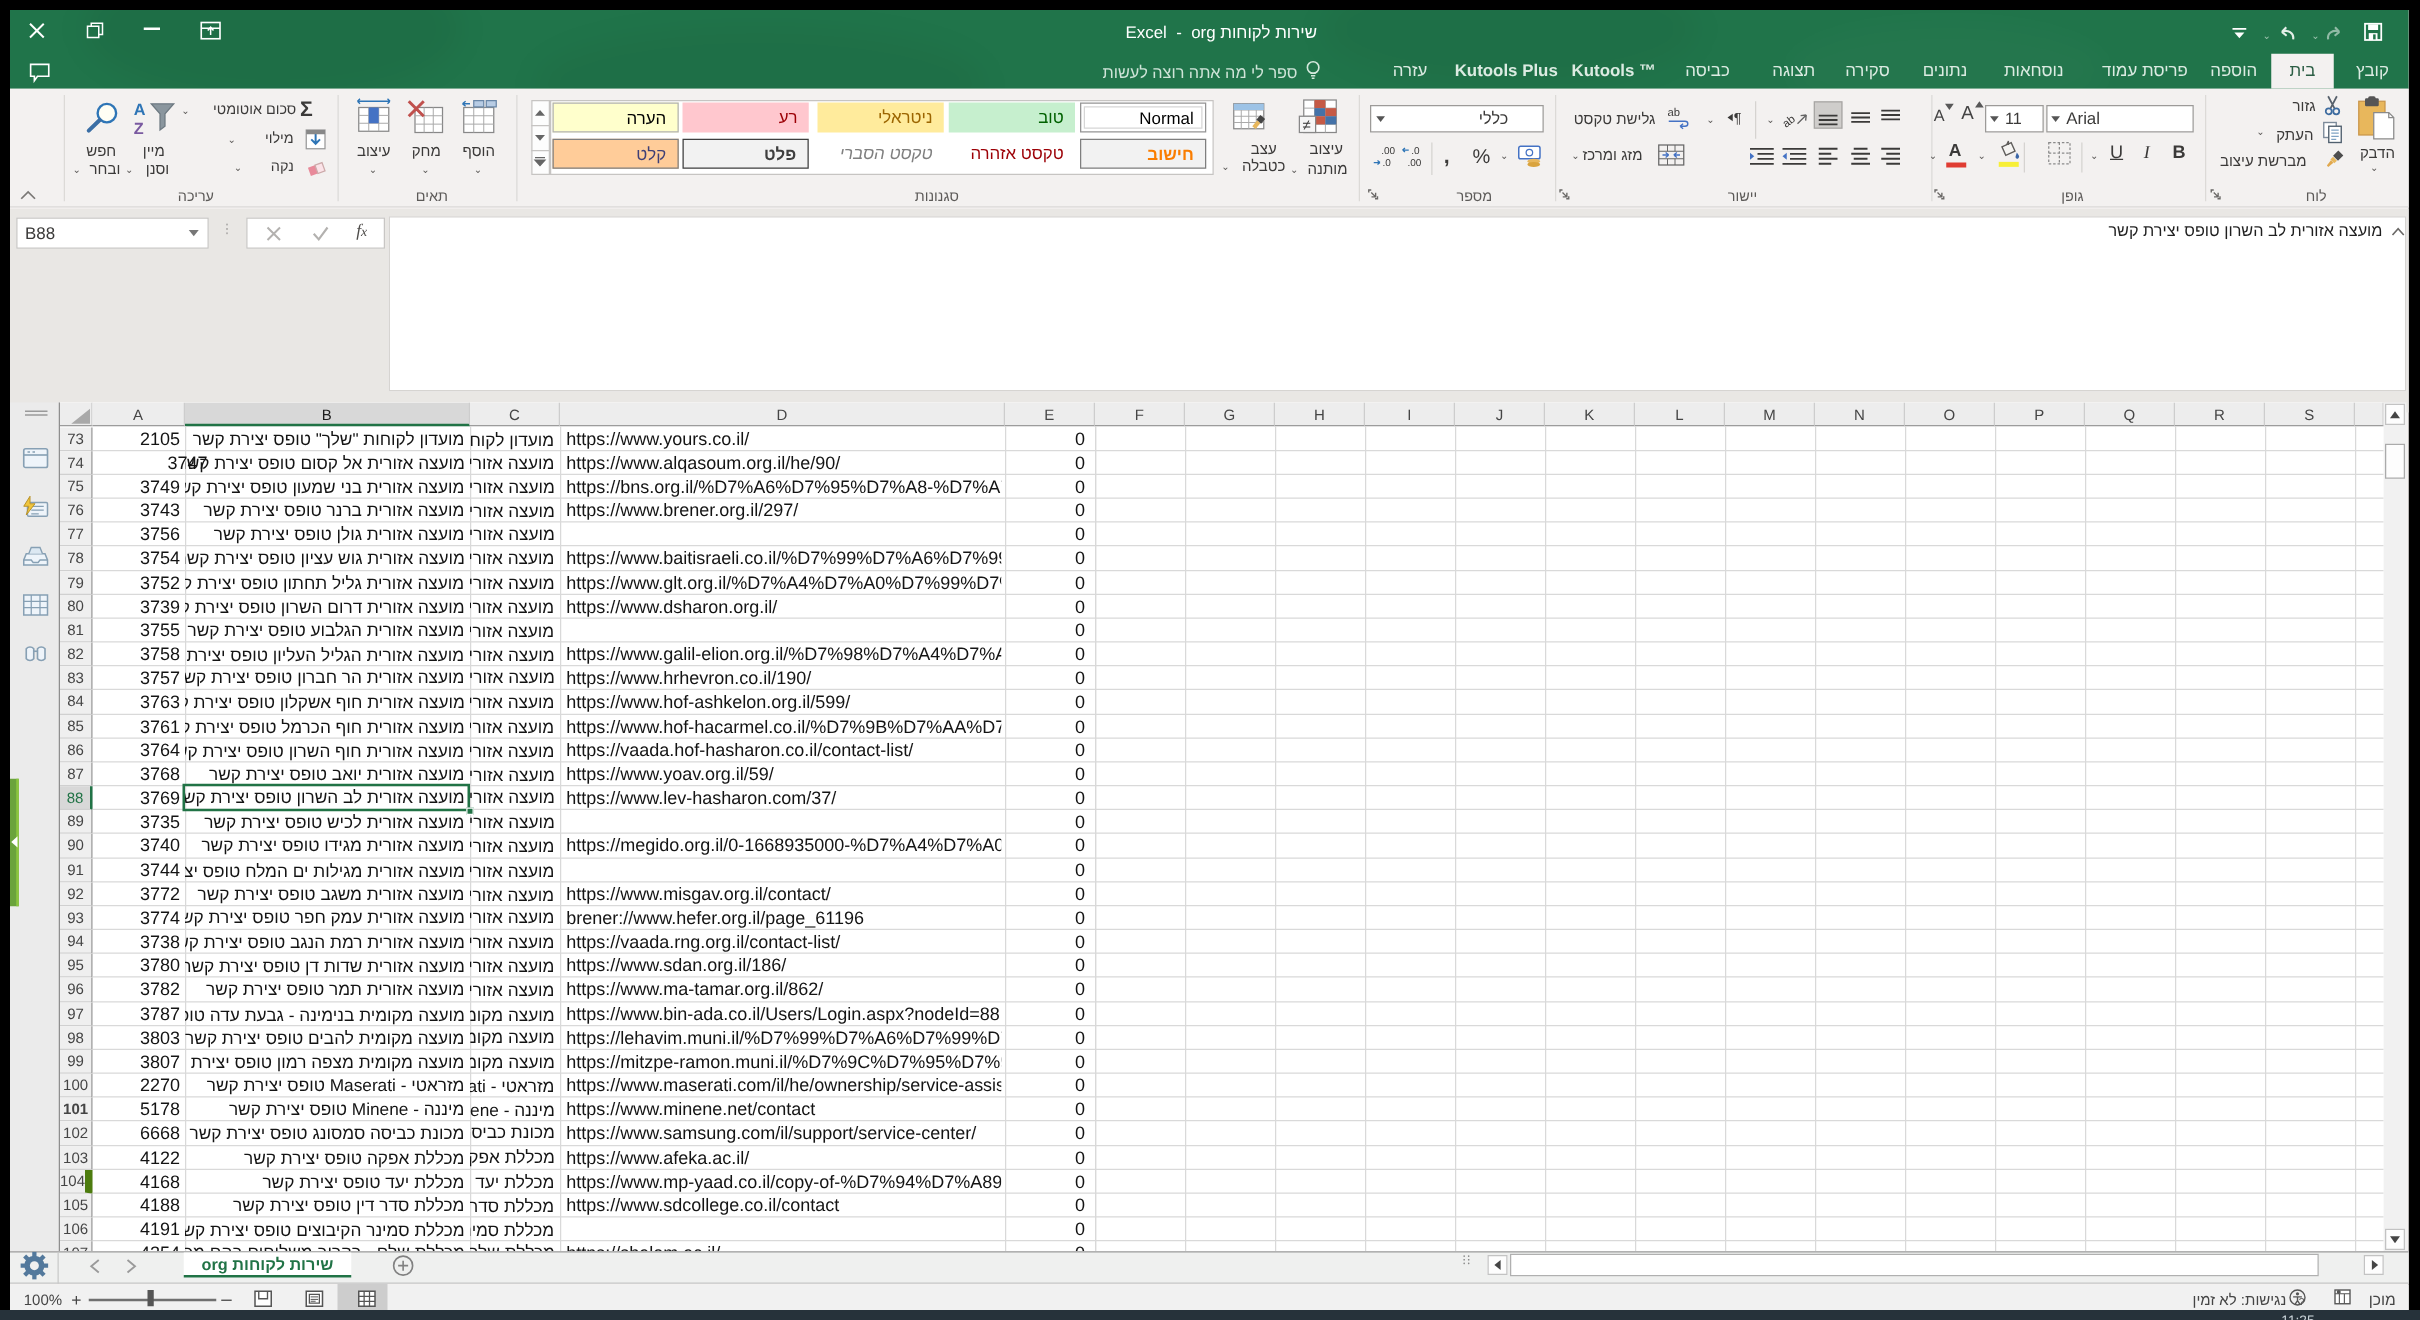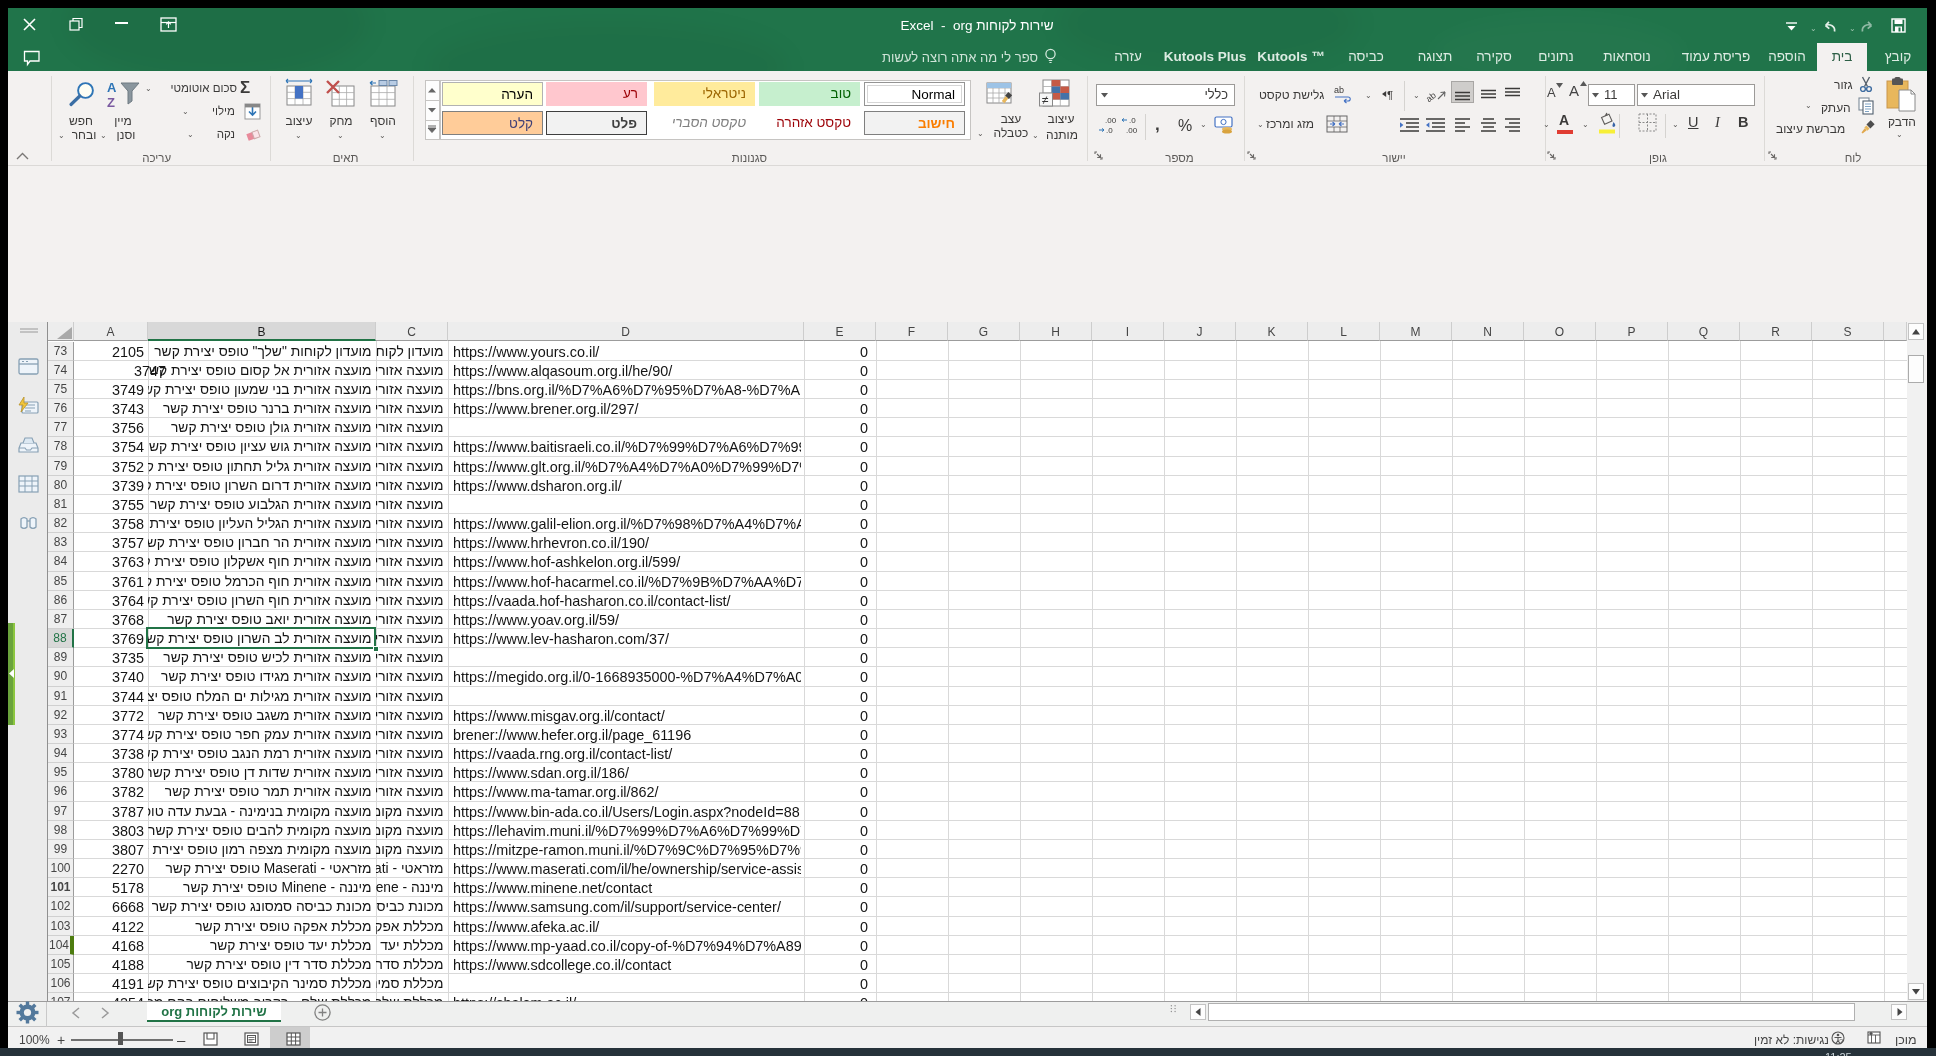--- a/index.html
+++ b/index.html
@@ -257,21 +257,21 @@
 <svg style="left:1497px;top:47px" width="15" height="14">
         <path d="M0 1 h15" stroke="#3b3a39" stroke-width="1.5"></path>
         <path d="M4 5 h11" stroke="#3b3a39" stroke-width="1.5"></path>
         <path d="M0 9 h15" stroke="#3b3a39" stroke-width="1.5"></path>
         <path d="M4 13 h11" stroke="#3b3a39" stroke-width="1.5"></path>
       </svg>
 <div class="combo" style="left:1088px;top:13px;width:139px;height:22px"></div>
 <svg style="left:1093px;top:22px" width="8" height="5">
         <path d="M0 0 H7 L3.5 4.5 Z" fill="#555"></path>
       </svg>
-<div class="rtxt" style="left:1175px;top:16px;width:45px;text-align:right;font-size:13px">כללי</div>
+<div class="rtxt" style="left:1175px;top:16px;width:45px;text-align:left;font-size:13px">כללי</div>
 <svg style="left:1090px;top:44px" width="24" height="20">
         <text x="7" y="8" font-size="8" fill="#3b3a39">.00</text>
         <text x="8" y="18" font-size="8" fill="#3b3a39">.0</text>
         <path d="M1 15 h5 M6 15 l-2 -1.6 M6 15 l-2 1.6" stroke="#2e75b6" stroke-width="1" fill="none"></path>
       </svg>
 <svg style="left:1112px;top:44px" width="24" height="20">
         <text x="9" y="8" font-size="8" fill="#3b3a39">.0</text>
         <text x="6" y="18" font-size="8" fill="#3b3a39">.00</text>
         <path d="M7 5 h-5 M2 5 l2 -1.6 M2 5 l2 1.6" stroke="#2e75b6" stroke-width="1" fill="none"></path>
       </svg>
@@ -384,20 +384,41 @@
 <div class="rtxt" style="left:90px;top:43px;width:50px;text-align:center">מיין</div>
 <div class="chev" style="left:92px;top:61px">⌄</div>
 <div class="rtxt" style="left:94px;top:57px;width:48px;text-align:center">וסנן</div>
 <svg style="left:59px;top:9px" width="30" height="30">
         <circle cx="18.5" cy="10.5" r="7.4" fill="#fefef4" stroke="#2e75b6" stroke-width="1.9"></circle>
         <path d="M12.8 16 L4 24.5" stroke="#3a6ea5" stroke-width="3.2" stroke-linecap="round"></path>
       </svg>
 <div class="rtxt" style="left:48px;top:43px;width:50px;text-align:center">חפש</div>
 <div class="chev" style="left:50px;top:61px">⌄</div>
 <div class="rtxt" style="left:52px;top:57px;width:48px;text-align:center">ובחר</div>
+</div>
+<div id="fbar">
+<div class="abs" style="left:5px;top:7px;width:154px;height:25px;background:#fff;border:1px solid #c8c6c4"></div>
+<div class="abs" style="left:12px;top:12px;font-size:13.5px;color:#3b3a39">B88</div>
+<svg style="left:143px;top:17px" width="9" height="6">
+        <path d="M0 0 H8 L4 5 Z" fill="#777"></path>
+      </svg>
+<div class="abs" style="left:172px;top:13px;width:3px;height:15px;color:#b0aeac;font-size:12px;line-height:6px">⁝</div>
+<div class="abs" style="left:189px;top:7px;width:111px;height:25px;background:#fff;border:1px solid #c8c6c4"></div>
+<svg style="left:205px;top:14px" width="12" height="12">
+        <path d="M1 1 L11 11 M11 1 L1 11" stroke="#b3b1af" stroke-width="1.6"></path>
+      </svg>
+<svg style="left:242px;top:14px" width="13" height="12">
+        <path d="M1 6 L5 10.5 L12 1" fill="none" stroke="#b3b1af" stroke-width="1.7"></path>
+      </svg>
+<div class="abs" style="left:277px;top:11px;font-size:14px;font-style:italic;font-family:'Liberation Serif',serif;color:#4e4c4a">f<span style="font-size:11px">x</span></div>
+<div class="abs" style="left:303px;top:6px;width:1614px;height:140px;background:#fff;border:1px solid #d6d4d1"></div>
+<div class="abs" style="left:1000px;top:10px;width:898px;height:19px;font-size:13px;color:#1f1f1f;text-align:right;direction:rtl;white-space:nowrap">מועצה אזורית לב השרון טופס יצירת קשר</div>
+<svg style="left:1905px;top:15px" width="11" height="7">
+        <path d="M1 6 L5.5 1 L10 6" fill="none" stroke="#6a6866" stroke-width="1.3"></path>
+      </svg>
 </div>
 <div class="abs" style="left:0px;top:314px;width:40px;height:679px;background:#ebebeb;border-right:1px solid #8f8f8f"></div>
 <svg style="left:10px;top:320px" width="22" height="5">
       <path d="M2 1 H20 M2 4 H20" stroke="#9a9a9a" stroke-width="1.2"></path>
     </svg>
 <svg style="left:10px;top:349px" width="21" height="20">
       <rect x="1" y="2" width="19" height="15" rx="1.5" fill="#eef4fa" stroke="#87a0b4" stroke-width="1.3"></rect>
       <path d="M1 7 H20" stroke="#87a0b4" stroke-width="1.3"></path>
       <path d="M4 4.5 h2 M8 4.5 h2" stroke="#87a0b4" stroke-width="1.2"></path>
     </svg>
@@ -680,21 +701,21 @@
 <div class="cell heb" style="left:328px;width:69px;top:575.43px;height:19.17px">מכונת כביסה סמסונג</div>
 <div class="cell url" style="left:402px;width:351px;top:575.43px;height:19.17px">https://www.samsung.com/il/support/service-center/</div>
 <div class="cell num" style="left:756px;width:67px;top:575.43px;height:19.17px">0</div>
 <div class="rowhdr" style="top:594.60px;height:19.17px;border-right:1px solid #9c9c9c;">103</div>
 <div class="abs" style="left:26px;right:0;top:612.77px;height:1px;background:#d9d9d9"></div>
 <div class="cell num" style="left:26px;width:73px;top:594.60px;height:19.17px">4122</div>
 <div class="cell heb" style="left:100px;width:225px;top:594.60px;height:19.17px">מכללת אפקה טופס יצירת קשר</div>
 <div class="cell heb" style="left:328px;width:69px;top:594.60px;height:19.17px">מכללת אפקה</div>
 <div class="cell url" style="left:402px;width:351px;top:594.60px;height:19.17px">https://www.afeka.ac.il/</div>
 <div class="cell num" style="left:756px;width:67px;top:594.60px;height:19.17px">0</div>
-<div class="rowhdr" style="top:613.77px;height:19.17px;border-right:4px solid #4d7c0f;">104</div>
+<div class="rowhdr" style="top:613.77px;height:19.17px;border-right:6px solid #4d7c0f;">104</div>
 <div class="abs" style="left:26px;right:0;top:631.94px;height:1px;background:#d9d9d9"></div>
 <div class="cell num" style="left:26px;width:73px;top:613.77px;height:19.17px">4168</div>
 <div class="cell heb" style="left:100px;width:225px;top:613.77px;height:19.17px">מכללת יעד טופס יצירת קשר</div>
 <div class="cell heb" style="left:328px;width:69px;top:613.77px;height:19.17px">מכללת יעד ירושלים</div>
 <div class="cell url" style="left:402px;width:351px;top:613.77px;height:19.17px">https://www.mp-yaad.co.il/copy-of-%D7%94%D7%A89</div>
 <div class="cell num" style="left:756px;width:67px;top:613.77px;height:19.17px">0</div>
 <div class="rowhdr" style="top:632.94px;height:19.17px;border-right:1px solid #9c9c9c;">105</div>
 <div class="abs" style="left:26px;right:0;top:651.11px;height:1px;background:#d9d9d9"></div>
 <div class="cell num" style="left:26px;width:73px;top:632.94px;height:19.17px">4188</div>
 <div class="cell heb" style="left:100px;width:225px;top:632.94px;height:19.17px">מכללת סדר דין טופס יצירת קשר</div>

